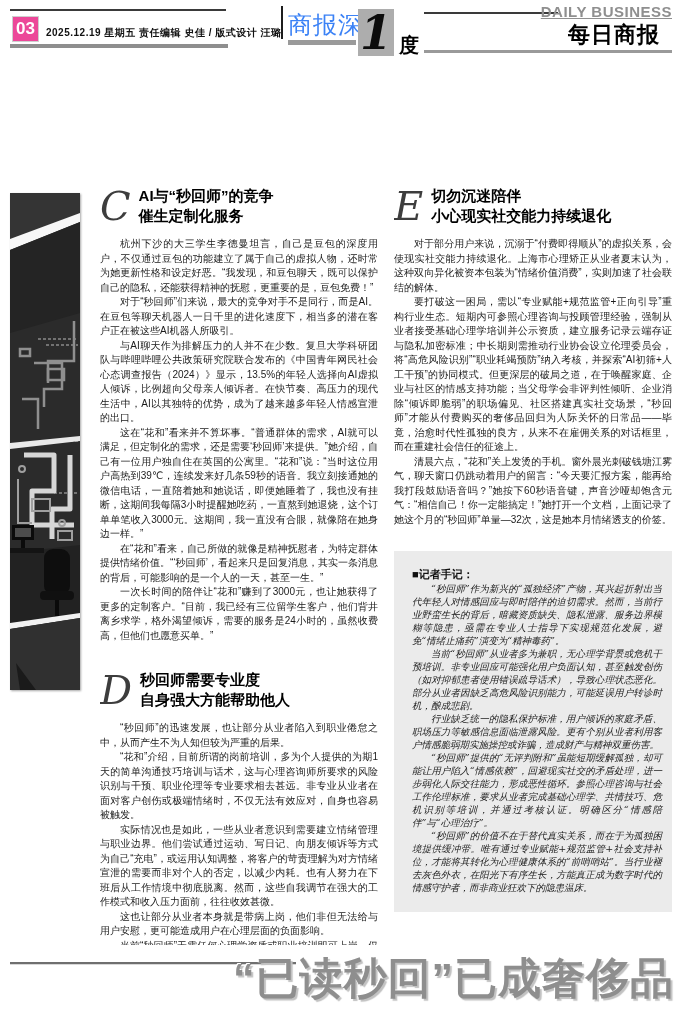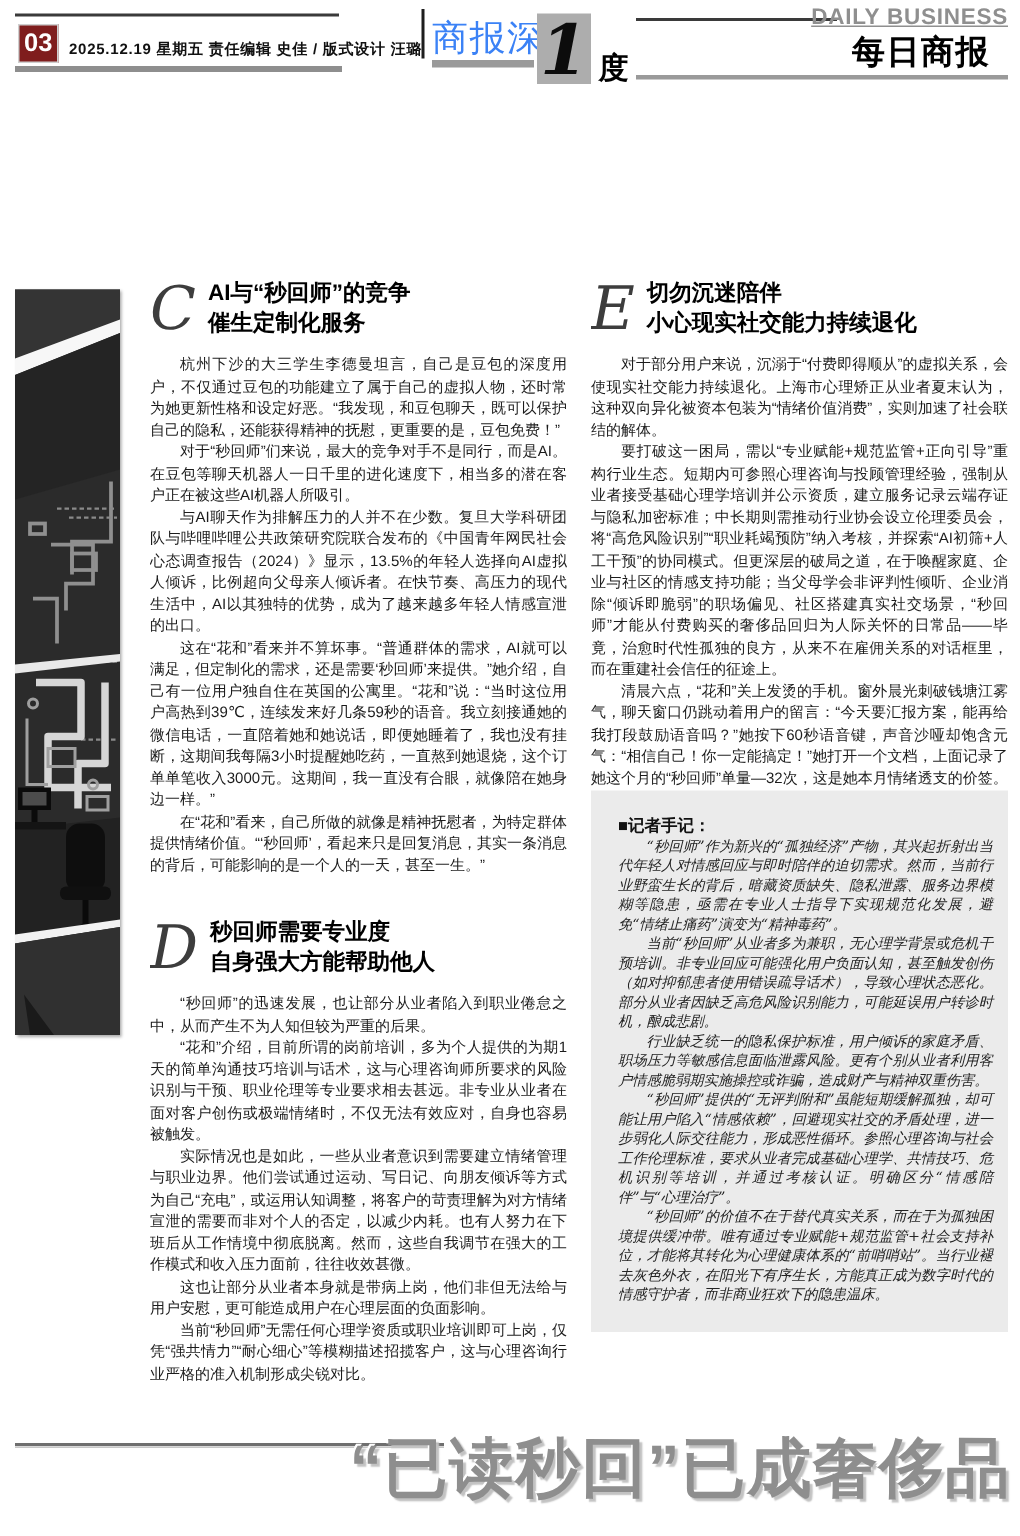--- a/index.html
+++ b/index.html
@@ -5,21 +5,21 @@
   html,body{margin:0;padding:0;}
   body{
     width:680px;height:1024px;position:relative;overflow:hidden;
     background:#ffffff;
     font-family:"Liberation Sans","DejaVu Sans",sans-serif;
     color:#1c1c1c;
   }
   .abs{position:absolute;}
   
   .rule-top-left{left:10px;top:9px;width:216px;height:2px;background:#3a3a3a;}
-  .pagenum{left:12px;top:16px;width:27px;height:26px;background:#7f1d1d;color:#fff;
+  .pagenum{left:12px;top:16px;width:27px;height:26px;background:#ec4899;color:#fff;
     font-size:17px;font-weight:bold;display:flex;align-items:center;justify-content:center;
     box-shadow:inset 0 0 0 1px #cfcfcf;}
   .dateline{left:46px;top:26px;font-size:10px;font-weight:bold;color:#111;letter-spacing:0.5px;}
   .rule-mid-left{left:10px;top:44px;width:218px;height:4px;background:#8e8e8e;}
   .logo-vbar{left:281px;top:6px;width:2px;height:33px;background:#1d1d1d;}
   .logo-cn{left:288px;top:9px;font-size:24px;font-weight:normal;color:#3b82f6;letter-spacing:1px;}
   .logo-underline{left:288px;top:40px;width:68px;height:5px;background:#9a9a9a;}
   .logo-one-box{left:358px;top:9px;width:36px;height:47px;background:#adadad;
     display:flex;align-items:center;justify-content:center;}
   .logo-one{font-family:"DejaVu Serif","Liberation Serif",serif;font-style:italic;
@@ -37,21 +37,21 @@
   .col1{left:100px;top:185px;width:278px;height:760px;}
   .col2{left:394px;top:185px;width:278px;height:758px;}
   .sec-head{display:flex;align-items:flex-start;margin-bottom:12px;}
   .dropcap{font-family:"DejaVu Serif","Liberation Serif",serif;font-style:italic;
     font-size:40px;line-height:0.95;color:#3d3d3d;margin-right:8px;margin-top:2px;}
   .sec-titles{padding-top:1px;}
   .sec-titles .t1,.sec-titles .t2{font-size:15px;font-weight:bold;color:#000;line-height:1.3;}
   .col p{margin:0;text-indent:2em;text-align:justify;font-size:10px;line-height:14.5px;color:#1b1b1b;}
   .gap{height:26px;}
   
-  .note-box{background:#ebebeb;padding:16px 10px 18px 18px;}
+  .note-box{background:#ebebeb;margin-top:24px;padding:16px 10px 18px 18px;}
   .note-label{font-size:11px;font-weight:bold;color:#111;}
   .note-title{font-size:15px;font-weight:bold;color:#111;margin:7px 0 12px 0;letter-spacing:0.5px;}
   .note-box p{margin:0;text-indent:2em;text-align:justify;
     font-family:"DejaVu Serif","Liberation Serif",serif;font-style:italic;
     font-size:9.5px;line-height:13px;color:#222;}
   
   .rule-bottom{left:10px;top:962px;width:286px;height:2px;background:#6f6f6f;border-bottom:1px solid #d8d8d8;}
   .bottom-headline{right:6px;top:950px;font-size:43px;font-weight:bold;color:#8e8e8e;
     letter-spacing:1px;white-space:nowrap;
     text-shadow:-1px -1px 0 #ffffff,2px 2px 1px #c2c2c2;}
@@ -136,20 +136,21 @@
     <span class="sec-titles">
       <div class="t1">AI与“秒回师”的竞争</div>
       <div class="t2">催生定制化服务</div>
     </span>
   </div>
   <p>杭州下沙的大三学生李德曼坦言，自己是豆包的深度用户，不仅通过豆包的功能建立了属于自己的虚拟人物，还时常为她更新性格和设定好恶。“我发现，和豆包聊天，既可以保护自己的隐私，还能获得精神的抚慰，更重要的是，豆包免费！”</p>
   <p>对于“秒回师”们来说，最大的竞争对手不是同行，而是AI。在豆包等聊天机器人一日千里的进化速度下，相当多的潜在客户正在被这些AI机器人所吸引。</p>
   <p>与AI聊天作为排解压力的人并不在少数。复旦大学科研团队与哔哩哔哩公共政策研究院联合发布的《中国青年网民社会心态调查报告（2024）》显示，13.5%的年轻人选择向AI虚拟人倾诉，比例超向父母亲人倾诉者。在快节奏、高压力的现代生活中，AI以其独特的优势，成为了越来越多年轻人情感宣泄的出口。</p>
   <p>这在“花和”看来并不算坏事。“普通群体的需求，AI就可以满足，但定制化的需求，还是需要‘秒回师’来提供。”她介绍，自己有一位用户独自住在英国的公寓里。“花和”说：“当时这位用户高热到39℃，连续发来好几条59秒的语音。我立刻接通她的微信电话，一直陪着她和她说话，即便她睡着了，我也没有挂断，这期间我每隔3小时提醒她吃药，一直熬到她退烧，这个订单单笔收入3000元。这期间，我一直没有合眼，就像陪在她身边一样。”</p>
   <p>在“花和”看来，自己所做的就像是精神抚慰者，为特定群体提供情绪价值。“‘秒回师’，看起来只是回复消息，其实一条消息的背后，可能影响的是一个人的一天，甚至一生。”</p>
+  <p>一次长时间的陪伴让“花和”赚到了3000元，也让她获得了更多的定制客户。“目前，我已经有三位留学生客户，他们背井离乡求学，格外渴望倾诉，需要的服务是24小时的，虽然收费高，但他们也愿意买单。”</p>
 
   <div class="gap"></div>
 
   <div class="sec-head">
     <span class="dropcap">D</span>
     <span class="sec-titles">
       <div class="t1">秒回师需要专业度</div>
       <div class="t2">自身强大方能帮助他人</div>
     </span>
   </div>

